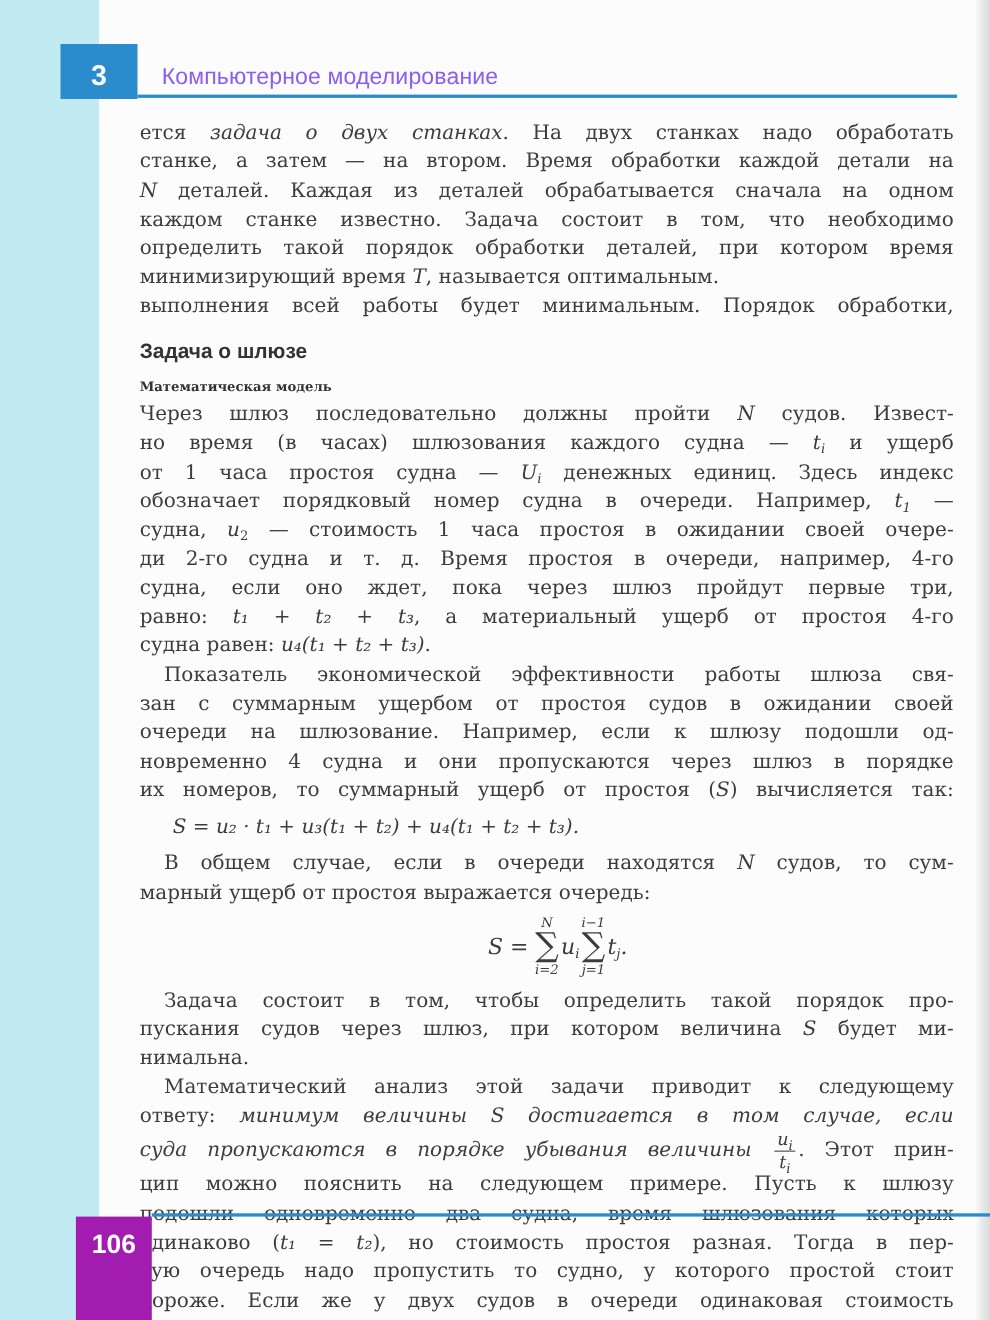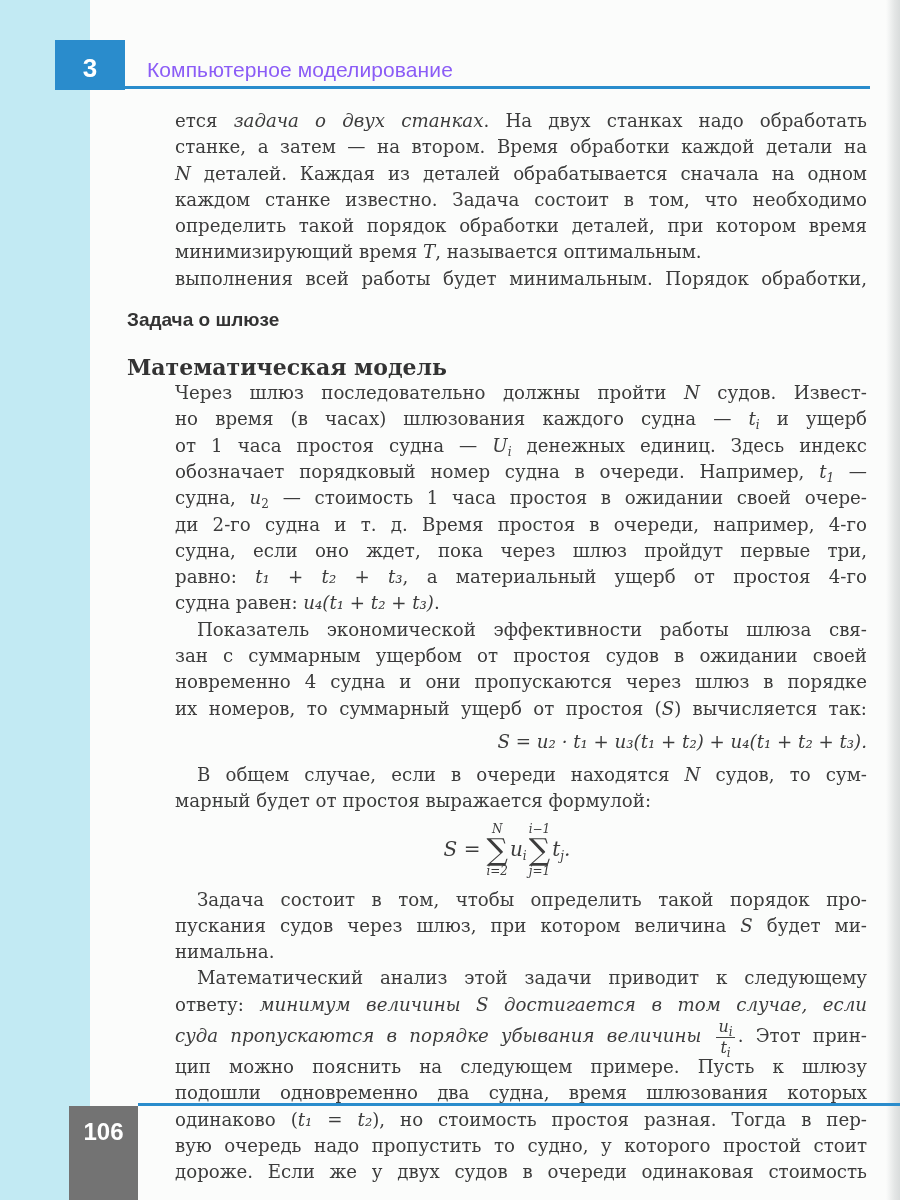--- a/index.html
+++ b/index.html
@@ -33,55 +33,54 @@
     position:absolute; left:125px; top:86px; width:745px; height:3px;
     background:#2a8ccc;
   }
   .content {
     position:absolute; left:127px; top:108px; width:740px;
     font-size:18.2px; line-height:26.3px; color:#3c3c3c;
   }
   .line {
     display:block; white-space:nowrap; text-align:justify; text-align-last:justify;
     height:26.3px;
-    margin-left:48px;
   }
   .line.last { text-align-last:left; }
   .indent { padding-left:22px; }
   .math { font-style:italic; font-family:"DejaVu Serif", "Liberation Serif", serif; }
   .emph { font-style:italic; }
   sub { font-size:12px; vertical-align:-4px; line-height:0; }
   .section-title {
     font-family:"Liberation Sans", sans-serif; font-weight:bold; 
     font-size:19px; color:#333; margin-top:12px; height:32px; line-height:32px;
   }
   .subsection-title {
-    font-weight:bold; font-size:22px; color:#333; height:26px; line-height:26px; margin-top:18px;
+    font-weight:bold; font-size:12px; color:#333; height:26px; line-height:26px; margin-top:2px;
   }
   .formula-row {
-    display:block; text-align:right; height:40px; line-height:40px; white-space:nowrap;
+    display:block; text-align:left; height:40px; line-height:40px; white-space:nowrap;
     padding-left:30px;
   }
   .formula-big {
     display:flex; justify-content:center; align-items:center; height:62px; margin:4px 0 6px 0;
     padding-left:20px;
   }
   .sum-block { display:inline-flex; flex-direction:column; align-items:center; line-height:1; margin:0 2px; }
   .sum-block .lim { font-size:12px; font-style:italic; }
   .sum-block .sigma { font-size:30px; line-height:30px; font-family:"DejaVu Serif", serif; }
   .frac { display:inline-flex; flex-direction:column; align-items:center; vertical-align:middle; margin:0 3px; line-height:1; font-style:italic; font-size:16px; }
   .frac .num { border-bottom:1px solid #444; padding:0 2px 2px 2px; }
   .frac .den { padding-top:2px; }
   .line.tall { height:36px; line-height:36px; }
   .footer-rule {
     position:absolute; left:138px; top:1103px; width:762px; height:3px; background:#2a8ccc;
   }
   .page-tab {
     position:absolute; left:69px; top:1106px; width:69px; height:94px;
-    background:#737373; color:#ffffff;
+    background:#a21caf; color:#ffffff;
     font-family:"Liberation Sans", sans-serif; font-weight:bold; font-size:24px;
     text-align:center; padding-top:12px; box-sizing:border-box;
   }
 </style>
 </head>
 <body>
 
 <div class="left-margin"></div>
 <div class="right-shadow"></div>
 
@@ -114,29 +113,30 @@
     <span class="line"><span>судна,  </span><span class="math">u</span><sub>2</sub><span> — стоимость 1 часа простоя в ожидании своей очере-</span></span>
     <span class="line">ди 2-го судна и т. д. Время простоя в очереди, например, 4-го</span>
     <span class="line">судна, если оно ждет, пока через шлюз пройдут первые три,</span>
     <span class="line"><span>равно: </span><span class="math">t₁ + t₂ + t₃</span><span>, а материальный ущерб от простоя 4-го</span></span>
     <span class="line last"><span>судна равен: </span><span class="math">u₄(t₁ + t₂ + t₃)</span><span>.</span></span>
   </div>
 
   <div>
     <span class="line indent">Показатель экономической эффективности работы шлюза свя-</span>
     <span class="line">зан с суммарным ущербом от простоя судов в ожидании своей</span>
+    <span class="line">очереди на шлюзование. Например, если к шлюзу подошли од-</span>
     <span class="line">новременно 4 судна и они пропускаются через шлюз в порядке</span>
     <span class="line"><span>их номеров, то суммарный ущерб от простоя (</span><span class="math">S</span><span>) вычисляется так:</span></span>
   </div>
 
   <div class="formula-row math">S = u₂ · t₁ + u₃(t₁ + t₂) + u₄(t₁ + t₂ + t₃).</div>
 
   <div>
     <span class="line indent"><span>В общем случае, если в очереди находятся </span><span class="math">N</span><span> судов, то сум-</span></span>
-    <span class="line last">марный будет от простоя выражается формулой:</span>
+    <span class="line last">марный ущерб от простоя выражается очередь:</span>
   </div>
 
   <div class="formula-big math">
     <span style="font-size:20px;margin-right:4px;">S =</span>
     <span class="sum-block">
       <span class="lim">N</span>
       <span class="sigma">∑</span>
       <span class="lim">i=2</span>
     </span>
     <span style="font-size:20px;"><span>u</span><sub>i</sub></span>

